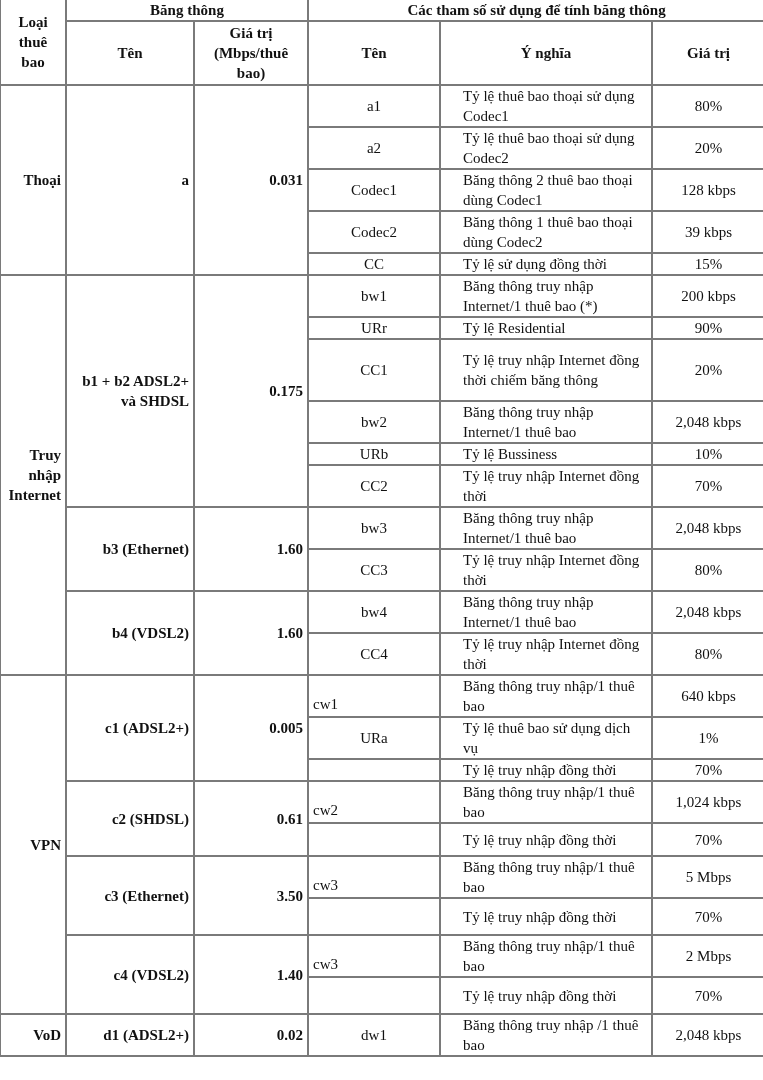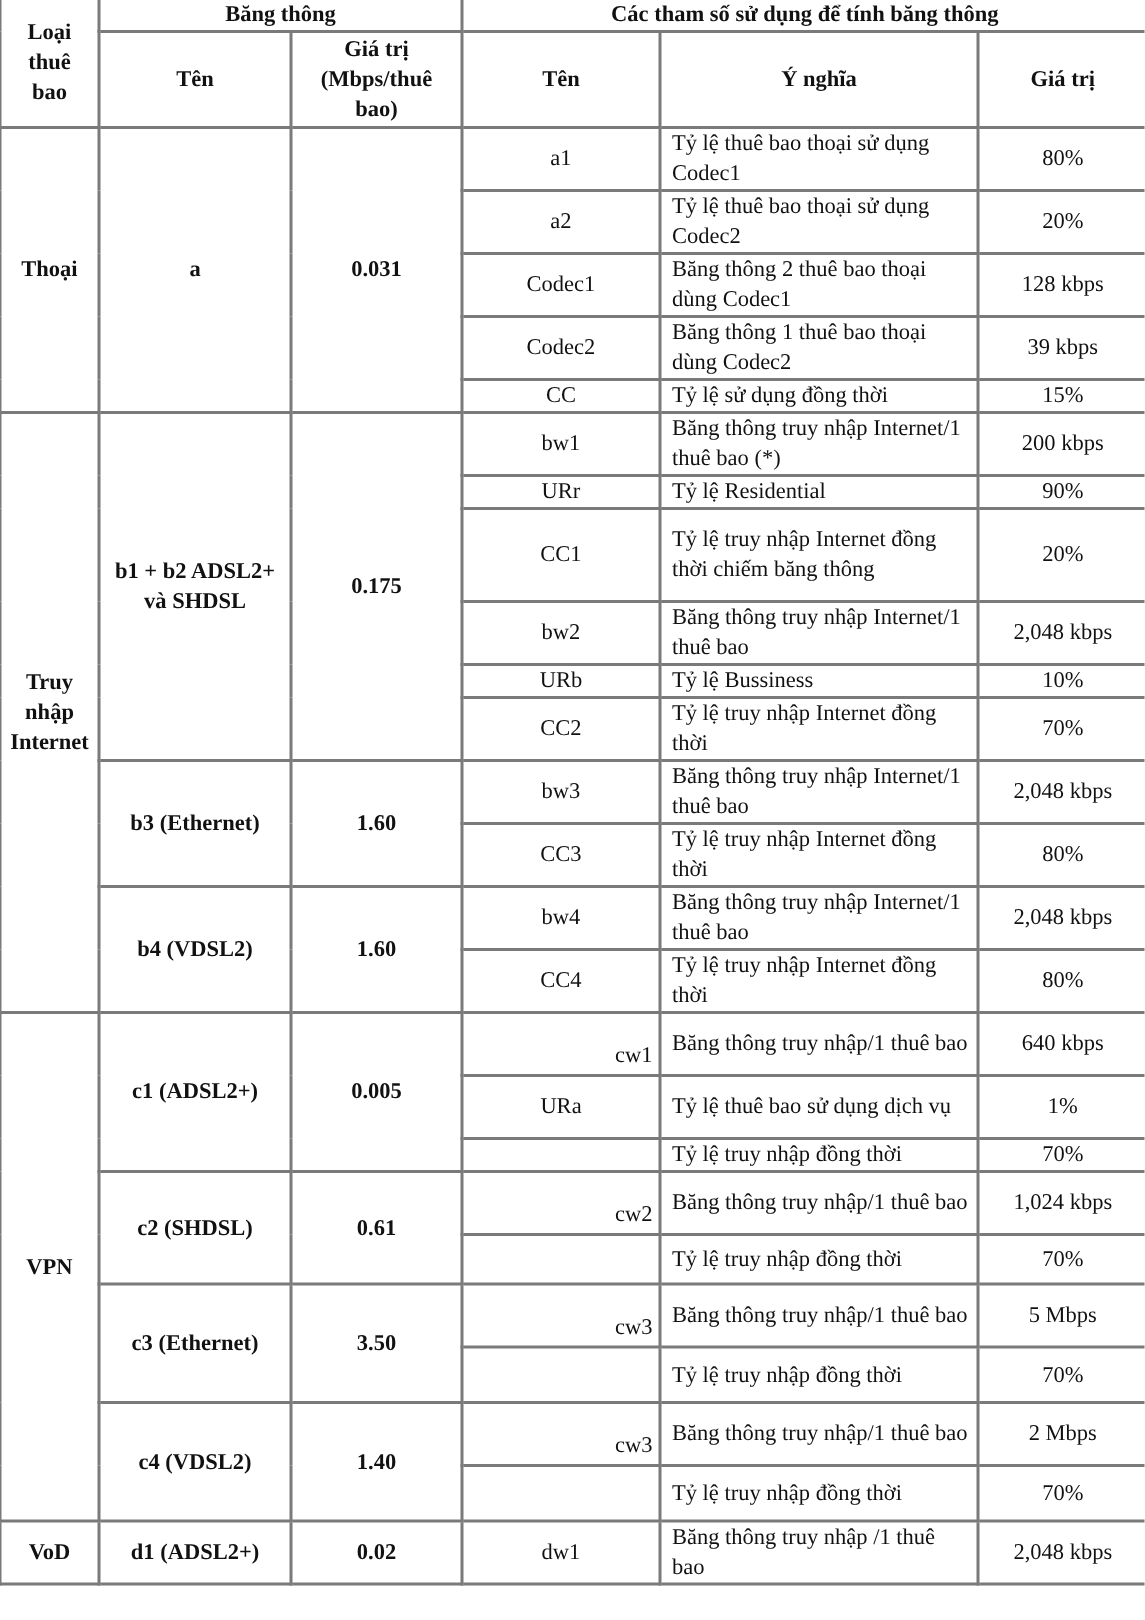--- a/index.html
+++ b/index.html
@@ -3,24 +3,24 @@
 <meta charset="utf-8">
 <style>
   html, body { margin: 0; padding: 0; background: #ffffff; }
   body { width: 763px; height: 1080px; overflow: hidden; position: relative;
          font-family: "Liberation Serif", serif; color: #111; }
   table { border-collapse: collapse; position: absolute; left: -1px; top: -2px;
           width: 765px; table-layout: fixed; }
   td, th { border: 2px solid #7a7a7a; padding: 0 4px; font-size: 15px; line-height: 20px;
            vertical-align: middle; }
   th { font-weight: bold; text-align: center; }
-  td.b { font-weight: bold; text-align: center; font-family: Liberation Serif, serif; }
+  td.b { font-weight: bold; text-align: right; font-family: Liberation Serif, serif; }
   td.c { text-align: center; }
-  td.l { text-align: left; padding-left: 7px; }
-  td.cb { text-align: right; vertical-align: bottom; padding-bottom: 2px; }
+  td.l { text-align: left; padding-left: 22px; }
+  td.cb { text-align: left; vertical-align: bottom; padding-bottom: 2px; }
   .h1row th { height: 20px; }
   .h2row th { height: 62px; }
 </style>
 </head>
 <body>
 
 <table>
   <colgroup>
     <col style="width:66px">
       <col style="width:128px">

